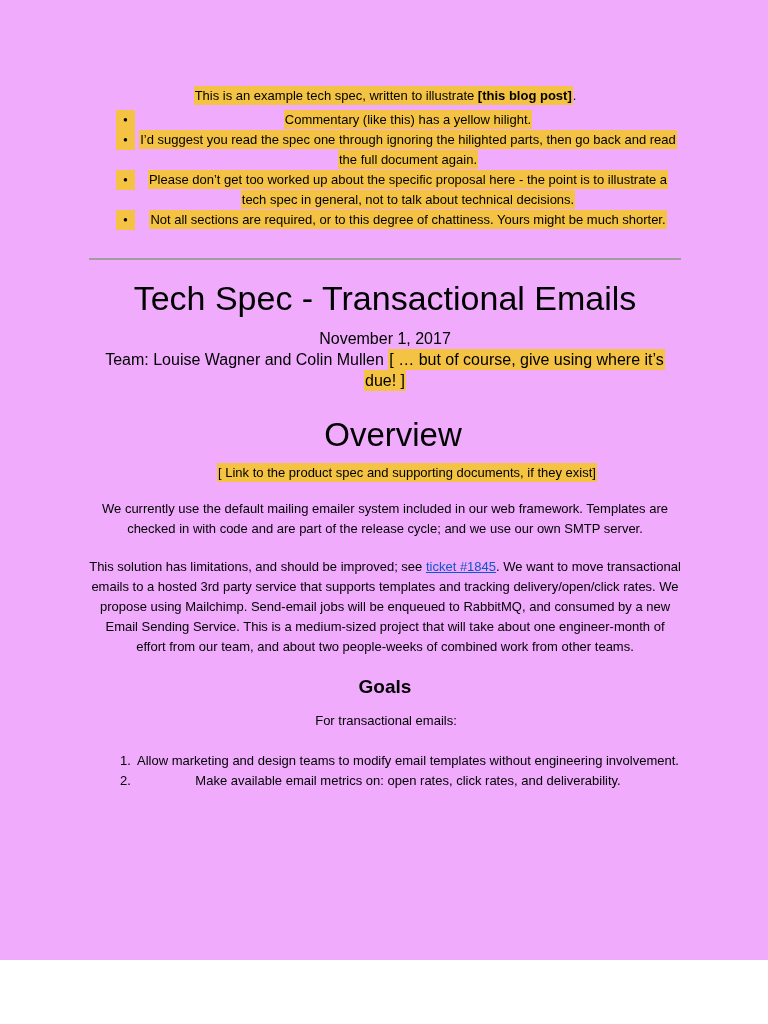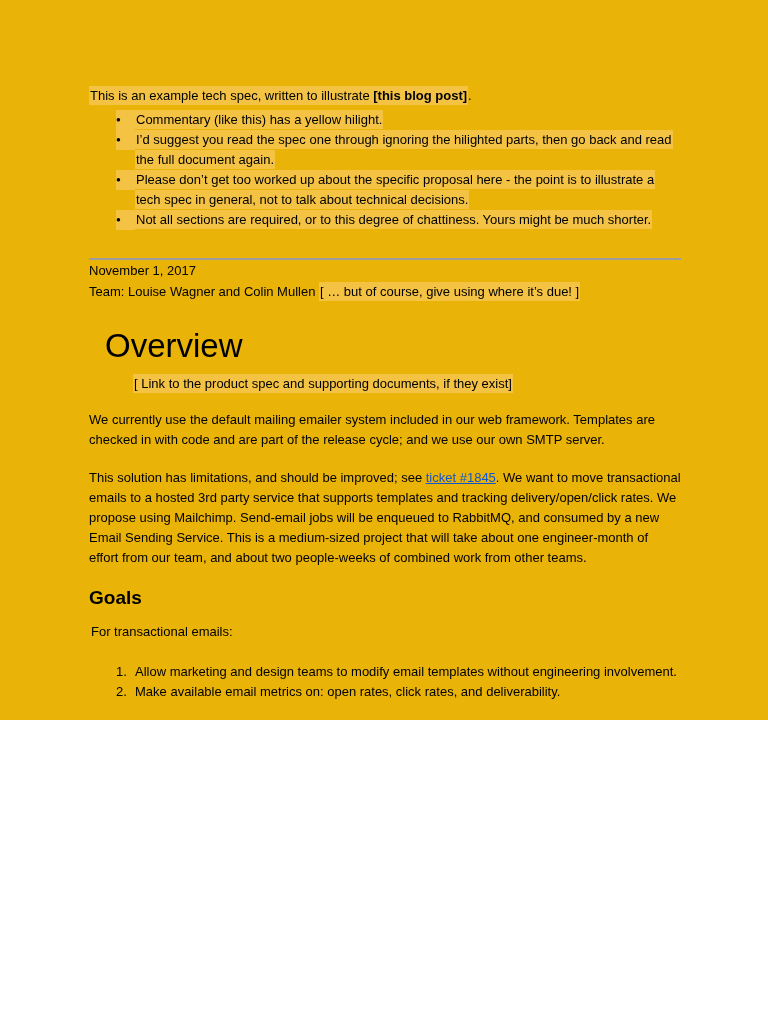--- a/index.html
+++ b/index.html
@@ -8,21 +8,21 @@
     --divider:#9e9e9e;
     --ink:#000000;
   }
   html,body{margin:0;padding:0;}
   body{
     width:768px;height:1024px;background:#ffffff;
     font-family:"Liberation Sans", sans-serif;
     color:var(--ink);
     -webkit-font-smoothing:antialiased;
   }
-  .page{position:relative;width:768px;height:720px;background:#eab308;overflow:hidden;}
+  .page{position:relative;width:768px;height:960px;background:#f0abfc;overflow:hidden;text-align:center;}
   .content{padding:86px 87px 0 89px;}
 
   p{margin:0;font-size:13px;line-height:20px;}
   mark{
     background:var(--hl);color:inherit;
     padding:2px 1px;
     -webkit-box-decoration-break:clone;box-decoration-break:clone;
   }
   b{font-weight:bold;}
 
@@ -38,21 +38,21 @@
 
   hr.divider{
     border:none;border-top:2px solid var(--divider);
     margin:28px 0 0 0;height:0;background:none;
   }
 
   h1.doc-title{
     font-size:34px;line-height:40px;font-weight:400;
     margin:18px 0 10px 0;letter-spacing:0;
   }
-  .meta{font-size:13px;line-height:21px;}
+  .meta{font-size:16px;line-height:21px;}
 
   h1.section{
     font-size:33px;line-height:40px;font-weight:400;
     margin:24px 0 8px 16px;
   }
   h2.section{
     font-size:19px;line-height:24px;font-weight:700;
     margin:18px 0 12px 0;
   }
 
@@ -93,20 +93,21 @@
       <div class="li">
         <span class="li-marker">
             <mark class="bullet">●</mark>
           </span>
         <div class="li-text"><mark>Not all sections are required, or to this degree of chattiness. Yours might be much shorter.</mark></div>
       </div>
     </div>
 
     <hr class="divider">
 
+    <h1 class="doc-title">Tech Spec - Transactional Emails</h1>
     <p class="meta">November 1, 2017</p>
     <p class="meta"><span>Team: Louise Wagner and Colin Mullen </span><mark>[ … but of course, give using where it’s due! ]</mark></p>
 
     <h1 class="section">Overview</h1>
     <p class="note"><mark>[ Link to the product spec and supporting documents, if they exist]</mark></p>
     <p class="para">We currently use the default mailing emailer system included in our web framework. Templates are checked in with code and are part of the release cycle; and we use our own SMTP server.</p>
     <p><span>This solution has limitations, and should be improved; see </span><a class="doc-link">ticket #1845</a><span>. We want to move transactional emails to a hosted 3rd party service that supports templates and tracking delivery/open/click rates. We propose using Mailchimp. Send-email jobs will be enqueued to RabbitMQ, and consumed by a new Email Sending Service. This is a medium-sized project that will take about one engineer-month of effort from our team, and about two people-weeks of combined work from other teams.</span></p>
 
     <h2 class="section">Goals</h2>
     <p class="lead">For transactional emails:</p>

